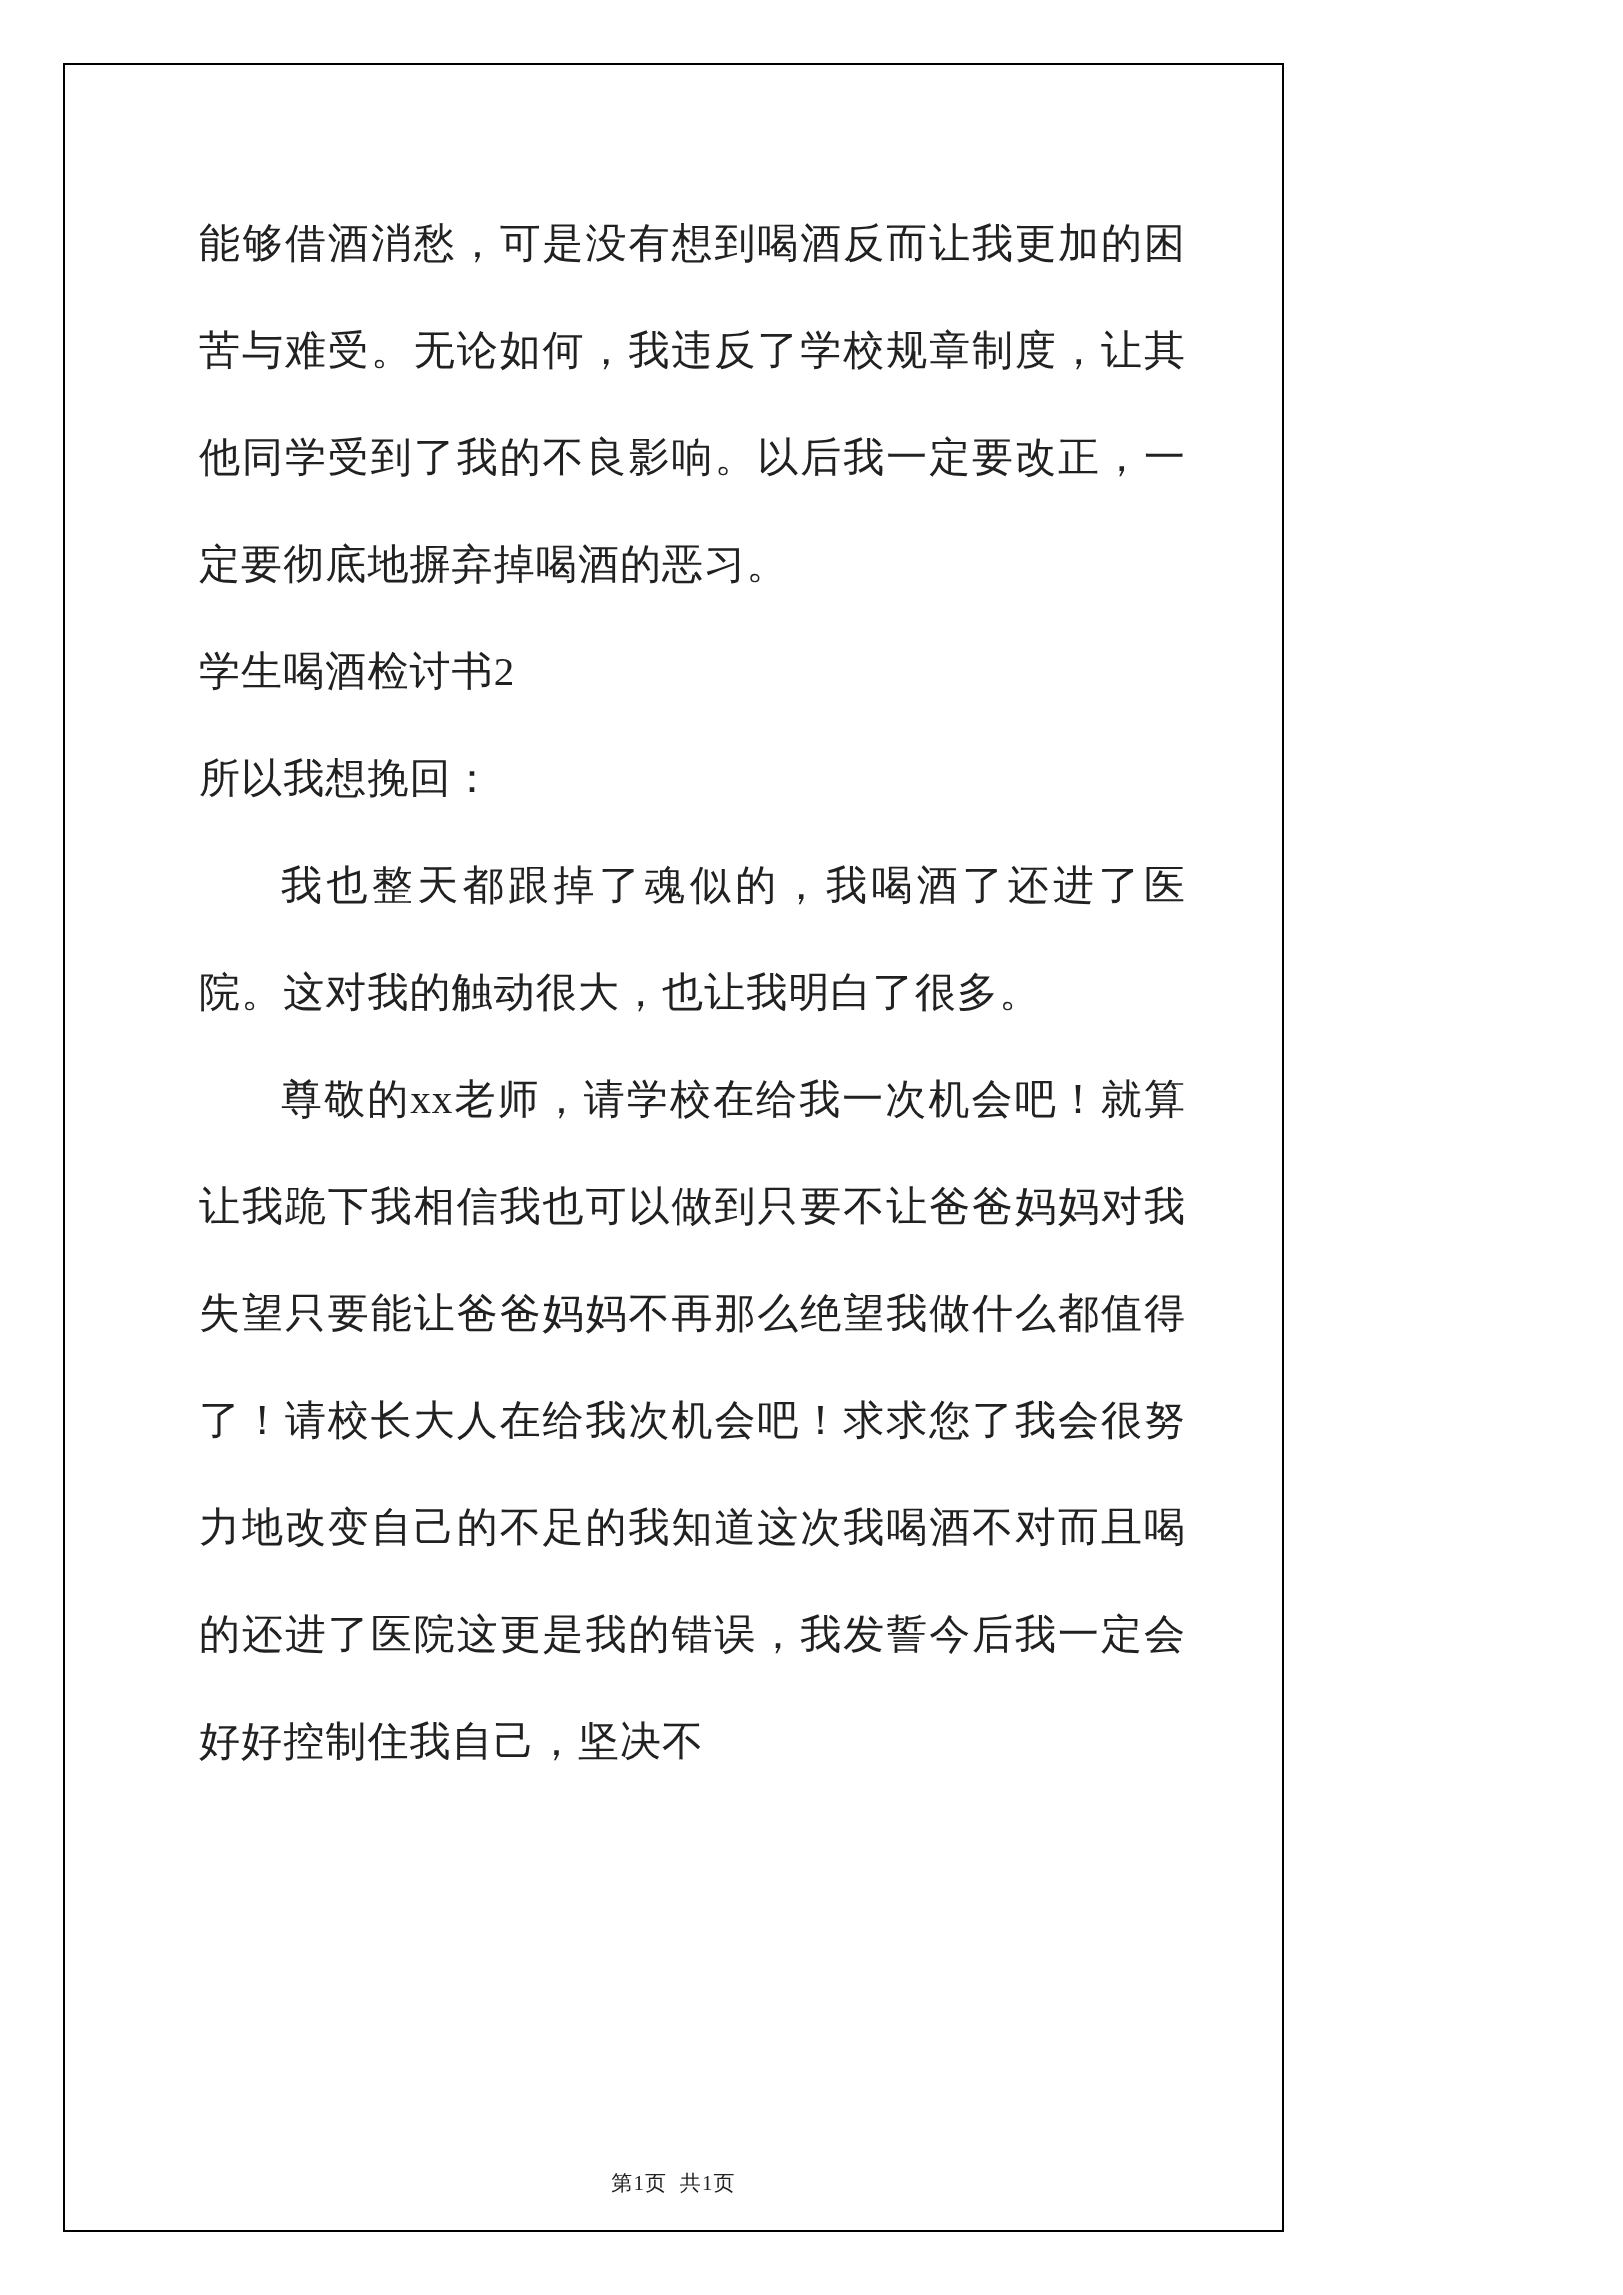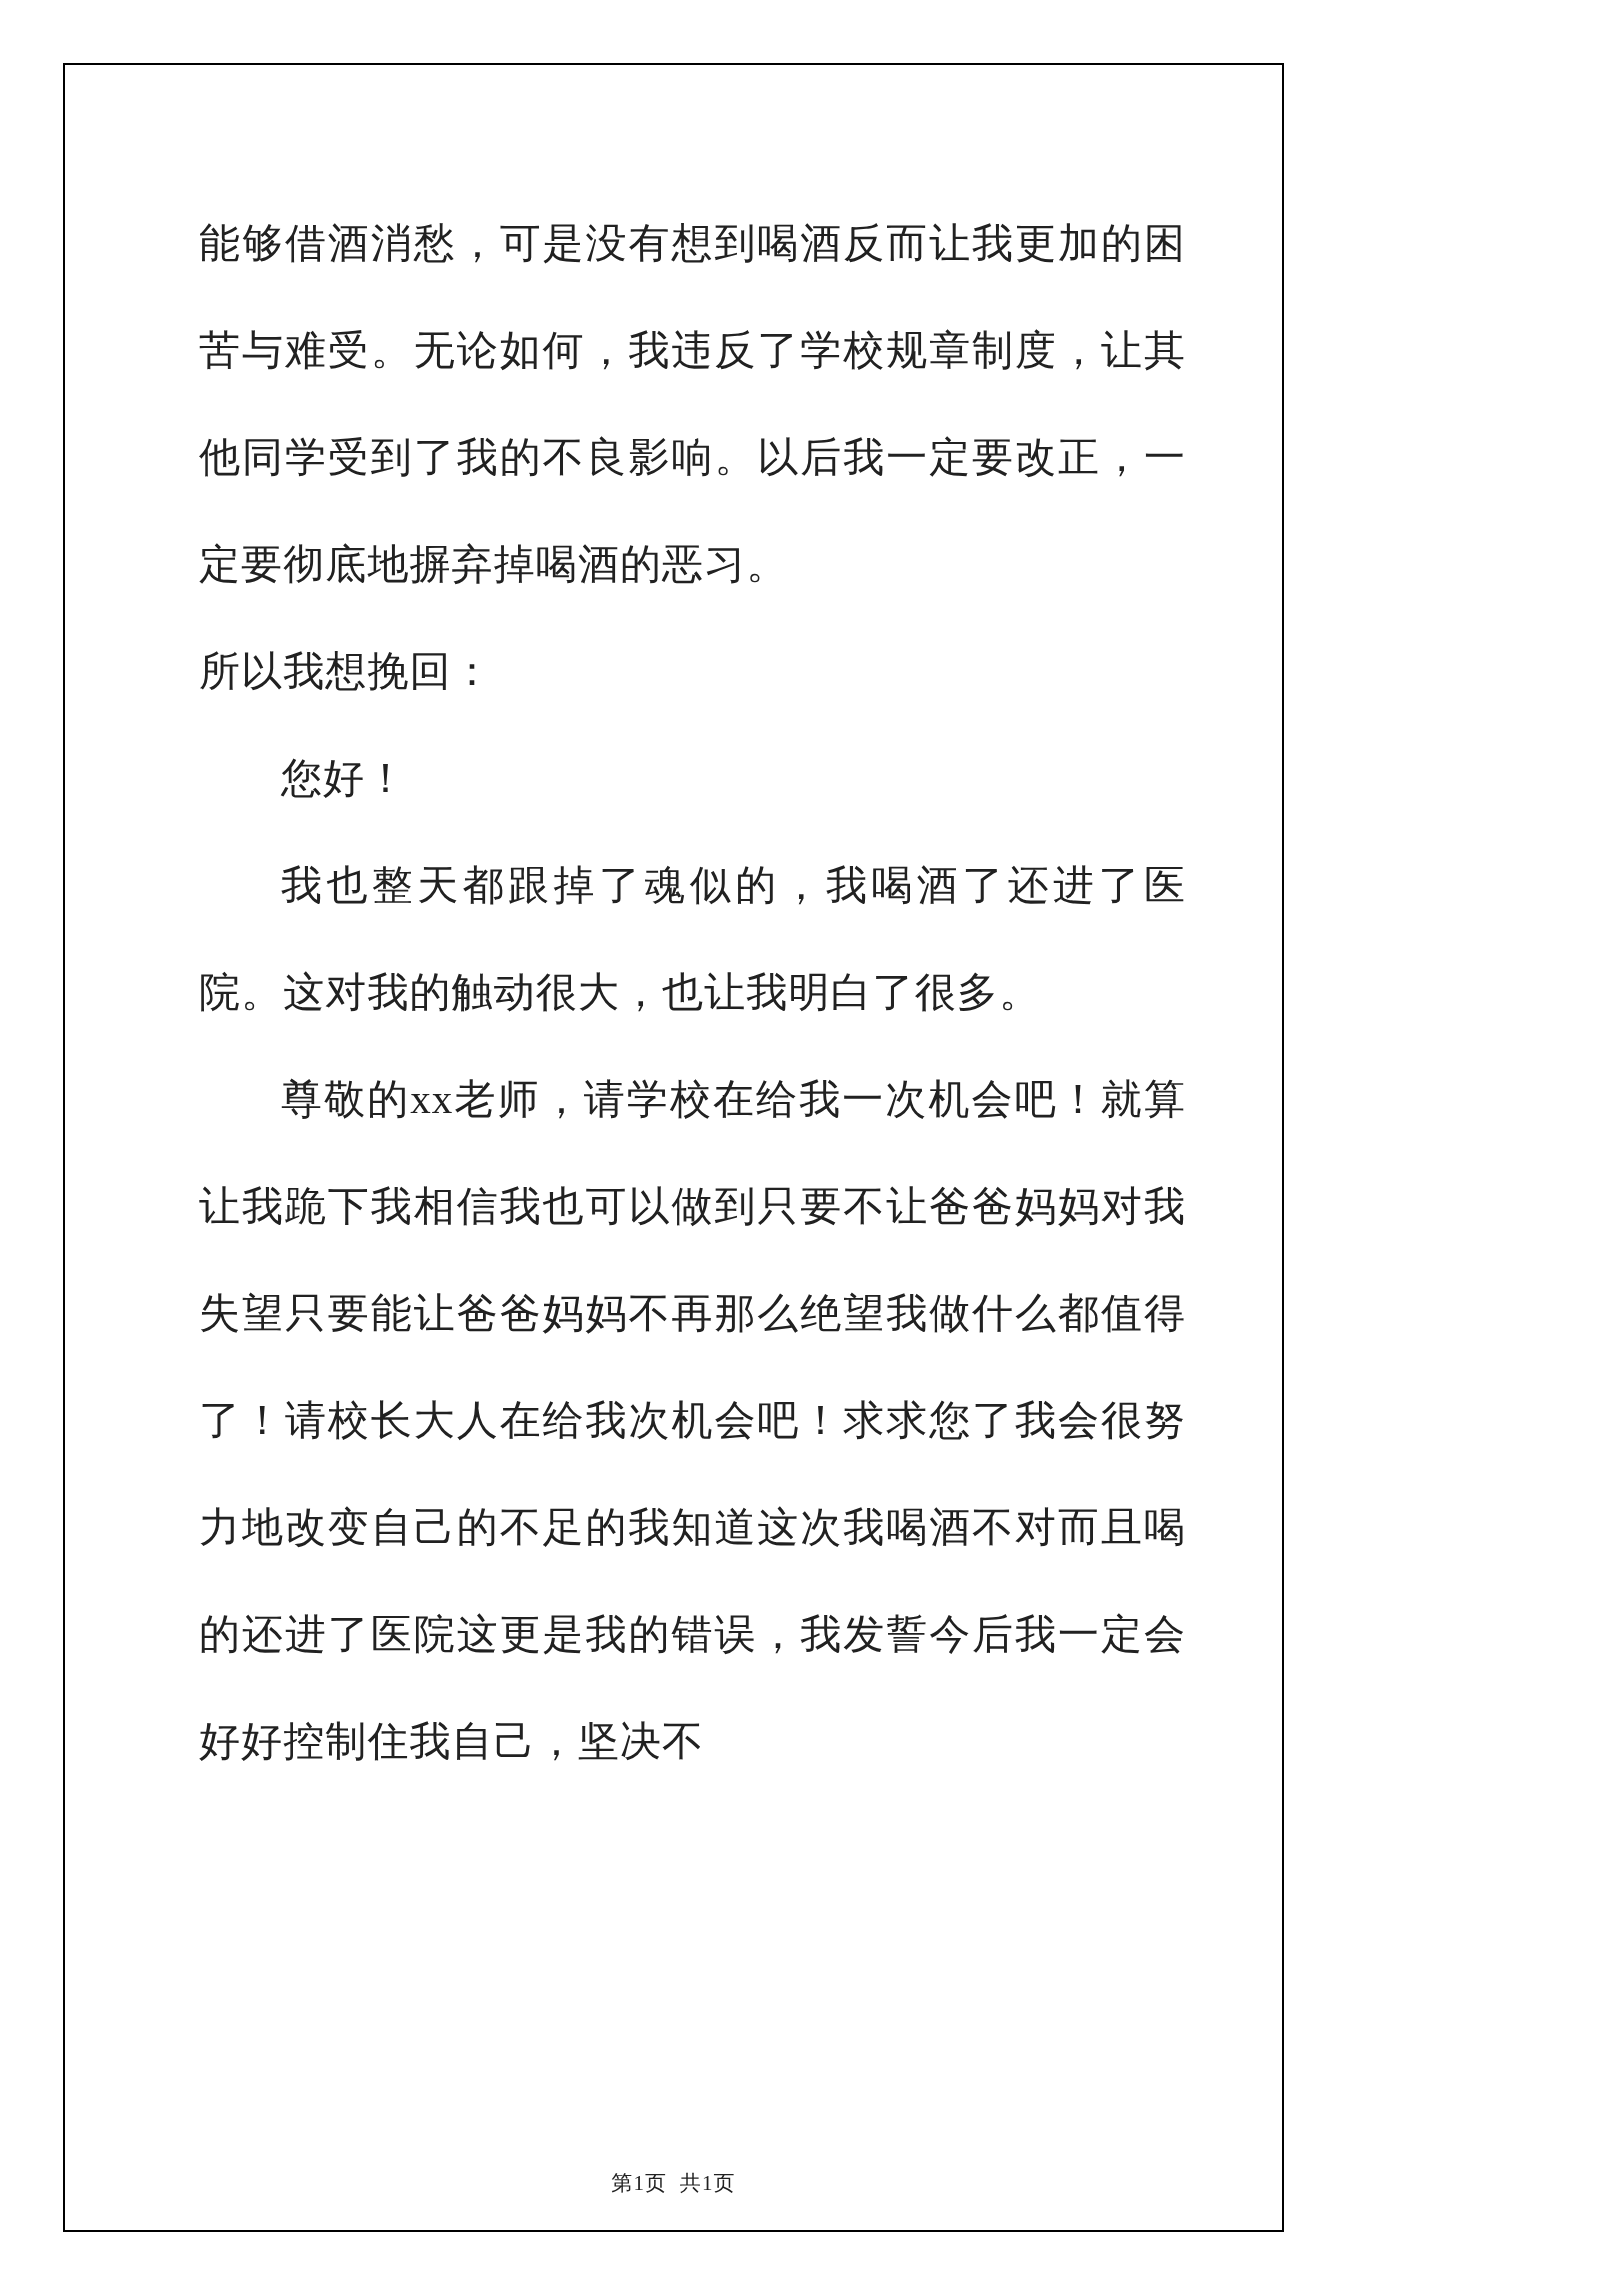--- a/index.html
+++ b/index.html
@@ -59,22 +59,22 @@
   }
 </style>
 </head>
 <body>
 
 <div class="page">
   <div class="frame">
     <div class="content">
 
     <p class="para">能够借酒消愁，可是没有想到喝酒反而让我更加的困苦与难受。无论如何，我违反了学校规章制度，让其他同学受到了我的不良影响。以后我一定要改正，一定要彻底地摒弃掉喝酒的恶习。</p>
+        <p class="para">学生喝酒检讨书2</p>
         <p class="para">所以我想挽回：</p>
-        <p class="para indent">您好！</p>
         <p class="para indent">我也整天都跟掉了魂似的，我喝酒了还进了医院。这对我的触动很大，也让我明白了很多。</p>
         <p class="para indent">尊敬的xx老师，请学校在给我一次机会吧！就算让我跪下我相信我也可以做到只要不让爸爸妈妈对我失望只要能让爸爸妈妈不再那么绝望我做什么都值得了！请校长大人在给我次机会吧！求求您了我会很努力地改变自己的不足的我知道这次我喝酒不对而且喝的还进了医院这更是我的错误，我发誓今后我一定会好好控制住我自己，坚决不</p>
       </div>
     <div class="footer">
       <span class="page-number">第1页  共1页</span>
     </div>
   </div>
 </div>
 
 

